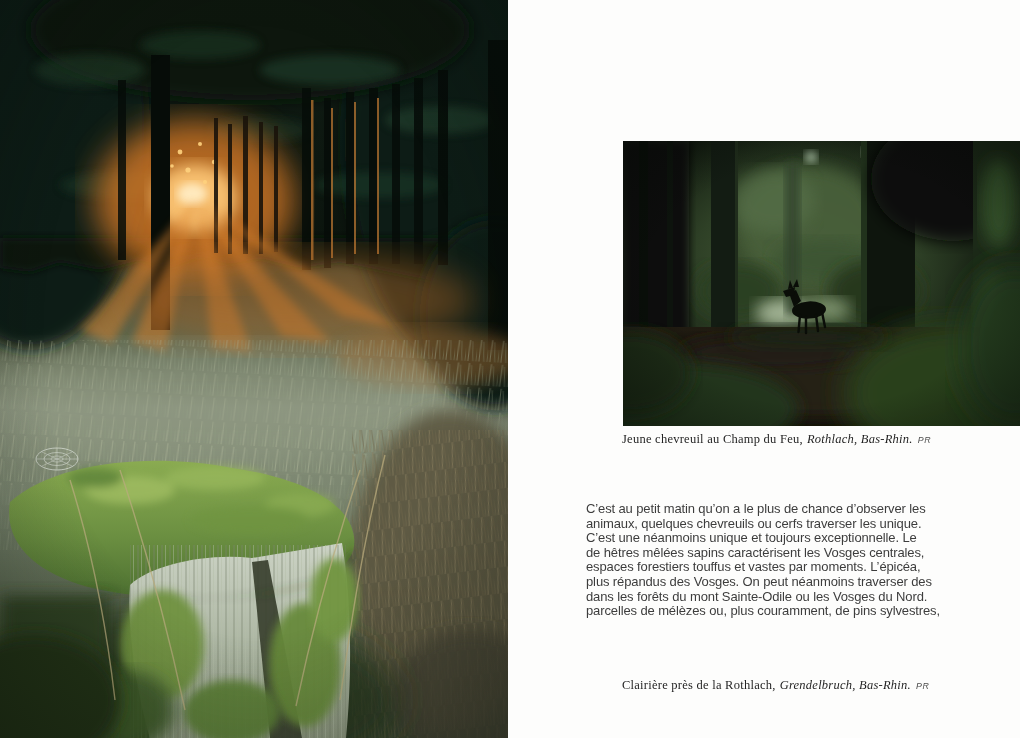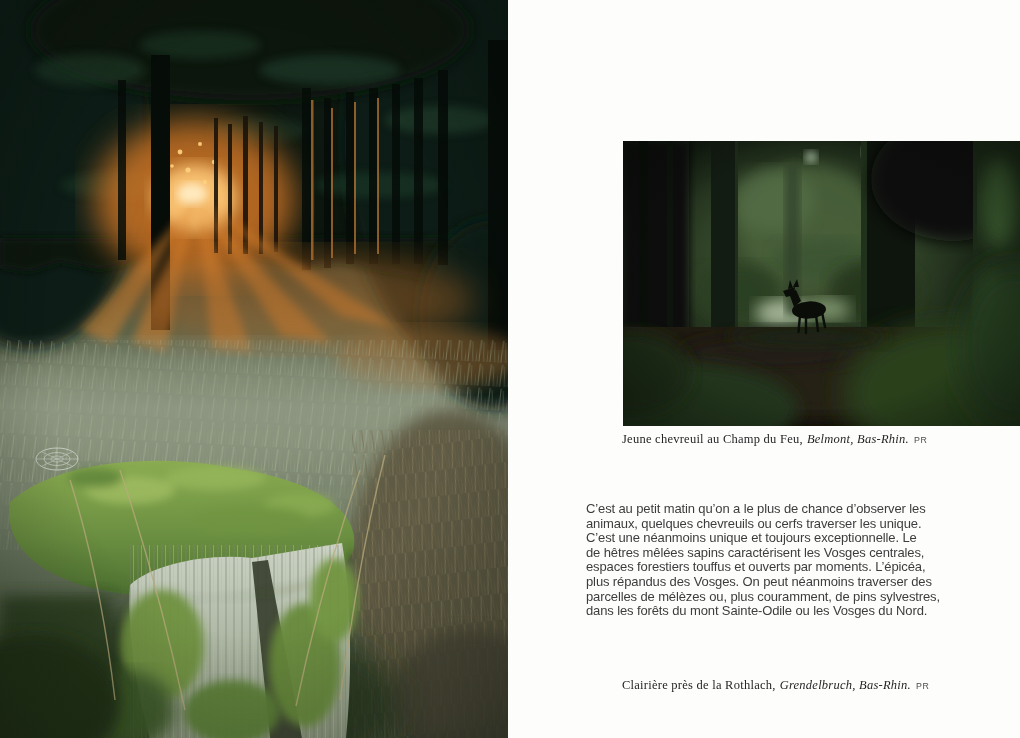--- a/index.html
+++ b/index.html
@@ -18,20 +18,21 @@
     font-family:"Liberation Serif", serif;
     font-size:12.5px; letter-spacing:0.25px; color:#1f1f1f;
   }
   #caption-top    { top:432px; }
   #caption-bottom { top:678px;text-align:right; }
   .caption .loc    { font-style:italic; margin-left:4px; }
   .caption .credit {
     font-family:"Liberation Sans", sans-serif;
     font-size:8.8px; letter-spacing:0.7px; color:#4d4d4d;
     margin-left:5px;
+    font-style:italic;
   }
 
   .body-text {
     position:absolute; left:586px; top:502px; width:305px;
     font-family:"Liberation Sans", sans-serif;
     font-size:13px; line-height:14.6px; letter-spacing:-0.12px;
     color:#3d3d3d;
   }
   .body-text div { white-space:nowrap; }
 </style>
@@ -293,31 +294,31 @@
           <path d="M193,174 L195,190"></path>
           <path d="M199,171 L202,186"></path>
         </g>
       </g>
 
       <rect x="0" y="0" width="397" height="285" fill="url(#rgVin2)"></rect>
     </svg>
   </div>
 
   <div class="caption" id="caption-top">
-    <span>Jeune chevreuil au Champ du Feu,</span><span class="loc">Belmont, Bas-Rhin.</span><span class="credit">PR</span>
+    <span>Jeune chevreuil au Champ du Feu,</span><span class="loc">Rothlach, Bas-Rhin.</span><span class="credit">PR</span>
   </div>
 
   <div class="body-text">
     <div>C’est au petit matin qu’on a le plus de chance d’observer les</div>
     <div>animaux, quelques chevreuils ou cerfs traverser les unique.</div>
     <div>C’est une néanmoins unique et toujours exceptionnelle. Le</div>
     <div>de hêtres mêlées sapins caractérisent les Vosges centrales,</div>
-    <div>espaces forestiers touffus et ouverts par moments. L’épicéa,</div>
+    <div>espaces forestiers touffus et vastes par moments. L’épicéa,</div>
     <div>plus répandus des Vosges. On peut néanmoins traverser des</div>
+    <div>dans les forêts du mont Sainte-Odile ou les Vosges du Nord.</div>
     <div>parcelles de mélèzes ou, plus couramment, de pins sylvestres,</div>
-    <div>dans les forêts du mont Sainte-Odile ou les Vosges du Nord.</div>
   </div>
 
   <div class="caption" id="caption-bottom">
     <span>Clairière près de la Rothlach,</span><span class="loc">Grendelbruch, Bas-Rhin.</span><span class="credit">PR</span>
   </div>
 
 </div>
 
 </body></html>

